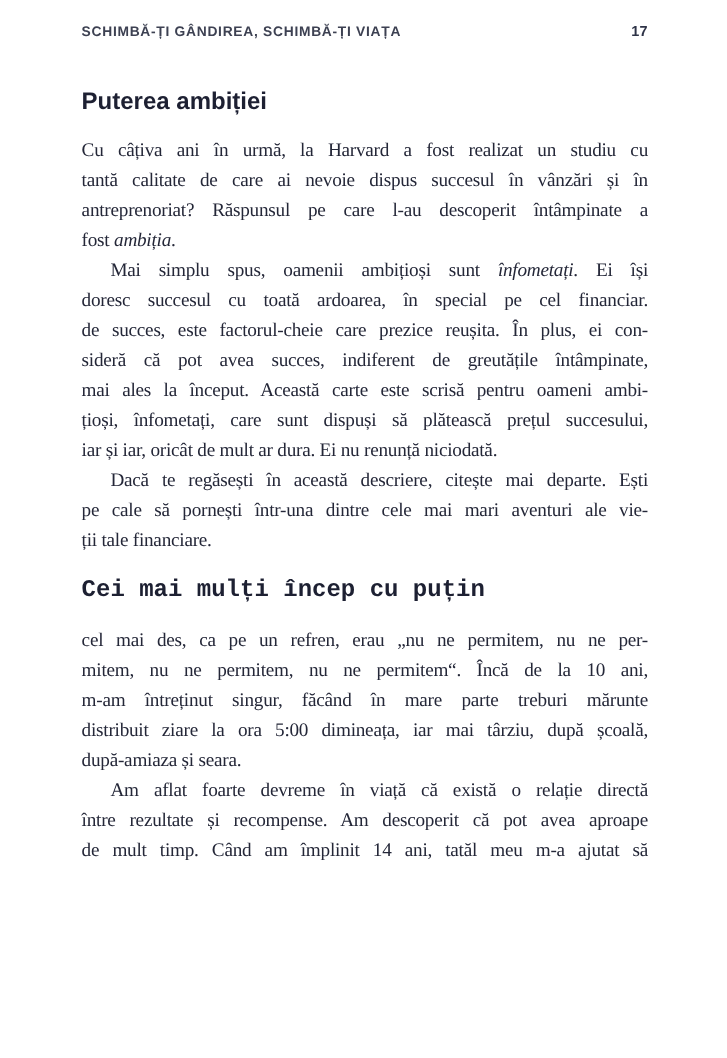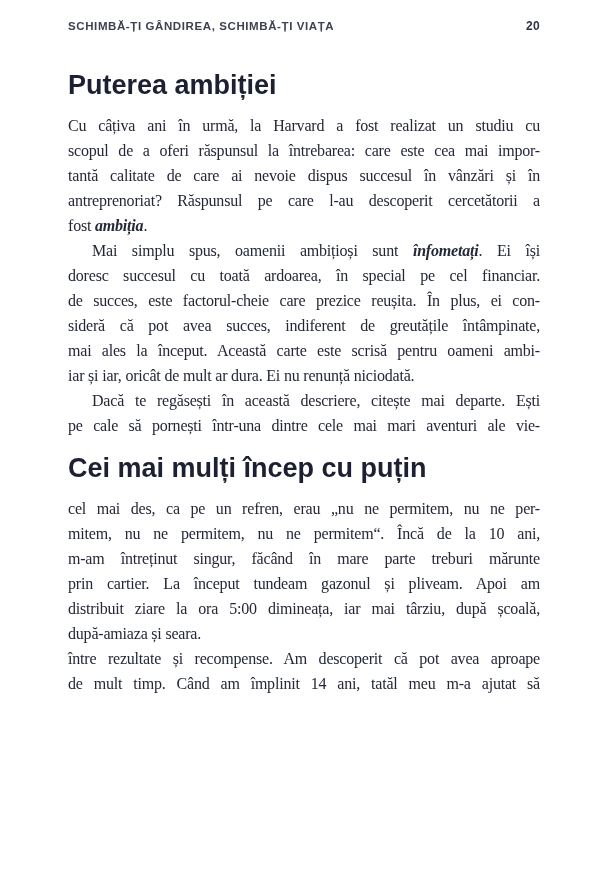--- a/index.html
+++ b/index.html
@@ -28,75 +28,76 @@
     color:var(--page-number-color);
   }
   .content{
     position:absolute;left:68px;top:70px;width:472px;
     font-family:"Liberation Serif",serif;
     font-size:16px;line-height:25px;letter-spacing:-0.2px;
     color:var(--text-color);
   }
   .section-heading{
     font-family:"Liberation Sans",sans-serif;
-    font-size:27px;font-weight:700;line-height:30px;
+    font-size:20px;font-weight:700;line-height:30px;
     letter-spacing:0px;color:var(--heading-color);
     margin:0 0 13px 0;
   }
-  .section + .section .section-heading{margin-top:15px;}
+  .section + .section .section-heading{margin-top:15px;font-family:Liberation Mono, monospace;}
   .para{margin:0;}
   .line{
     text-align:justify;
     text-align-last:justify;
     white-space:normal;
   }
   .line.last{text-align-last:left;}
   .line.first-indent{text-indent:24px;}
-  em{font-style:italic;font-weight:bold;}
+  em{font-style:italic;}
 </style>
 </head>
 <body>
 
 <div class="page">
   <header class="running-header">
     <span class="running-title">SCHIMBĂ-ȚI GÂNDIREA, SCHIMBĂ-ȚI VIAȚA</span>
-    <span class="page-number">20</span>
+    <span class="page-number">17</span>
   </header>
   <main class="content" id="content">
       <section class="section">
         <h2 class="section-heading">Puterea ambiției</h2>
         <div class="para">
           <div class="line">Cu câțiva ani în urmă, la Harvard a fost realizat un studiu cu</div>
-          <div class="line">scopul de a oferi răspunsul la întrebarea: care este cea mai impor-</div>
           <div class="line">tantă calitate de care ai nevoie dispus succesul în vânzări și în</div>
-          <div class="line">antreprenoriat? Răspunsul pe care l-au descoperit cercetătorii a</div>
+          <div class="line">antreprenoriat? Răspunsul pe care l-au descoperit întâmpinate a</div>
           <div class="line last">fost <em>ambiția</em>.</div>
         </div>
         <div class="para">
           <div class="line first-indent">Mai simplu spus, oamenii ambițioși sunt <em>înfometați</em>. Ei își</div>
           <div class="line">doresc succesul cu toată ardoarea, în special pe cel financiar.</div>
           <div class="line">de succes, este factorul-cheie care prezice reușita. În plus, ei con-</div>
           <div class="line">sideră că pot avea succes, indiferent de greutățile întâmpinate,</div>
           <div class="line">mai ales la început. Această carte este scrisă pentru oameni ambi-</div>
+          <div class="line">țioși, înfometați, care sunt dispuși să plătească prețul succesului,</div>
           <div class="line last">iar și iar, oricât de mult ar dura. Ei nu renunță niciodată.</div>
         </div>
         <div class="para">
           <div class="line first-indent">Dacă te regăsești în această descriere, citește mai departe. Ești</div>
           <div class="line">pe cale să pornești într-una dintre cele mai mari aventuri ale vie-</div>
+          <div class="line last">ții tale financiare.</div>
         </div>
       </section>
       <section class="section">
         <h2 class="section-heading">Cei mai mulți încep cu puțin</h2>
         <div class="para">
           <div class="line">cel mai des, ca pe un refren, erau „nu ne permitem, nu ne per-</div>
           <div class="line">mitem, nu ne permitem, nu ne permitem“. Încă de la 10 ani,</div>
           <div class="line">m-am întreținut singur, făcând în mare parte treburi mărunte</div>
-          <div class="line">prin cartier. La început tundeam gazonul și pliveam. Apoi am</div>
           <div class="line">distribuit ziare la ora 5:00 dimineața, iar mai târziu, după școală,</div>
           <div class="line last">după-amiaza și seara.</div>
         </div>
         <div class="para">
+          <div class="line first-indent">Am aflat foarte devreme în viață că există o relație directă</div>
           <div class="line">între rezultate și recompense. Am descoperit că pot avea aproape</div>
           <div class="line">de mult timp. Când am împlinit 14 ani, tatăl meu m-a ajutat să</div>
         </div>
       </section>
     </main>
 </div>
 
 </body></html>

